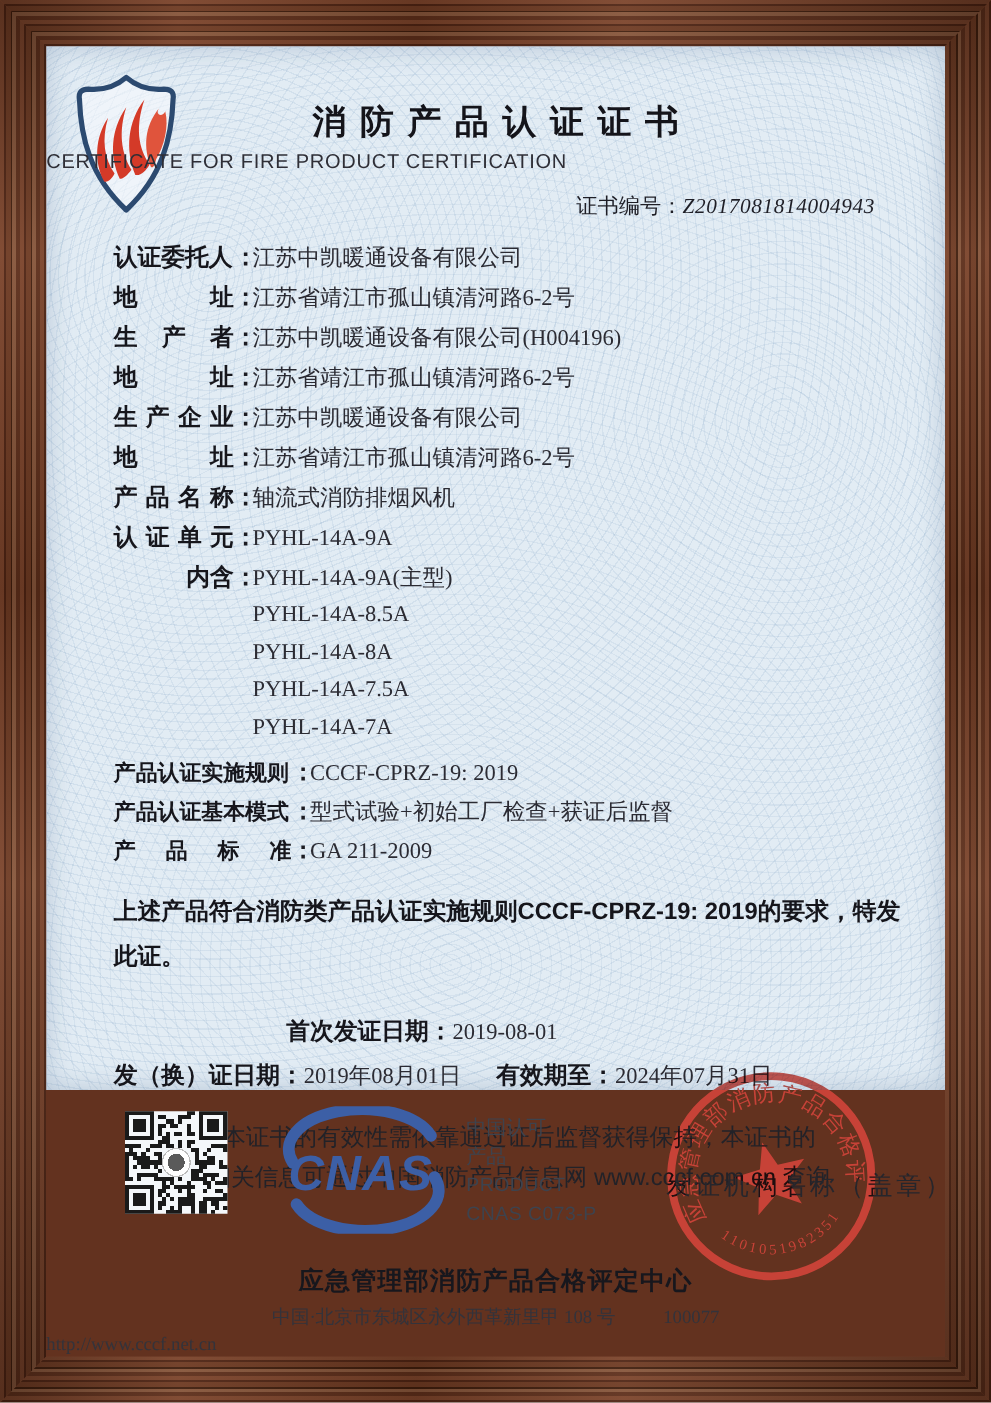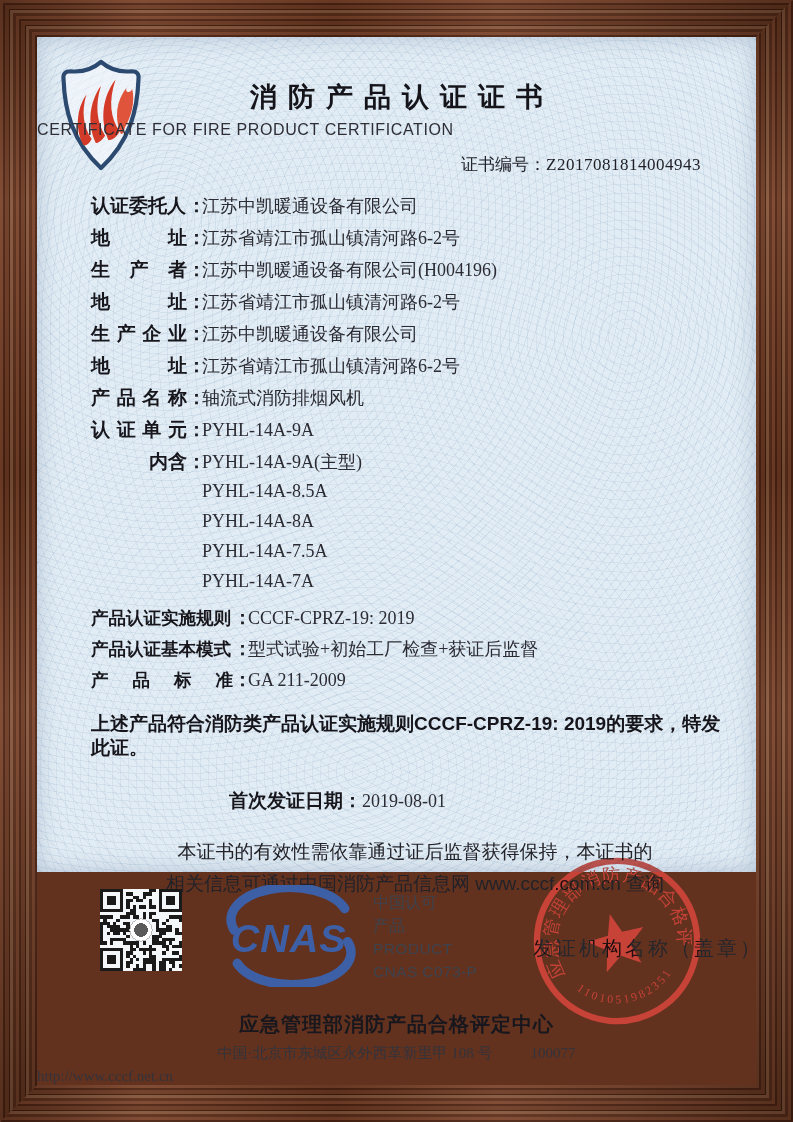--- a/index.html
+++ b/index.html
@@ -41,33 +41,33 @@
   .title-cn{
     position:absolute;left:0;right:0;top:42px;text-align:center;
     font-size:27px;font-weight:700;letter-spacing:11px;color:#14141a;text-indent:11px;
   }
   .title-en{
     position:absolute;left:0;right:0;top:84px;text-align:left;
     font-size:16px;color:#2e2e36;letter-spacing:.6px;
   }
   .cert-no{position:absolute;left:424px;top:116px;font-size:17px;color:#1e1e26;
     font-family:"Liberation Serif","DejaVu Serif",serif;}
-  .cert-no .num{letter-spacing:.5px;}
+  .cert-no .num{letter-spacing:.5px;font-style:italic;}
   
   .content{position:absolute;left:54px;top:156px;width:648px;color:#1c1c22;}
   .row{display:flex;align-items:baseline;height:32px;}
   .row.model{height:30px;}
   .row.rule{height:31px;}
   .lbl{font-weight:700;font-size:19px;color:#16161c;white-space:nowrap;}
   .w5{width:96px;}
   .w8{width:142px;font-size:17.5px;}
   .right{text-align:right;display:inline-block;}
   .colon{width:15px;font-weight:700;font-size:19px;}
   .val{font-family:"Liberation Serif","DejaVu Serif",serif;font-size:18px;color:#2b2b33;white-space:nowrap;}
-  .statement{margin-top:14px;font-size:19px;font-weight:700;line-height:24px;color:#15151b;width:648px;}
+  .statement{margin-top:14px;font-size:19px;font-weight:700;line-height:36px;color:#15151b;width:648px;}
   .date-first{margin-top:28px;margin-left:138px;}
   .date-issue{margin-top:9px;display:flex;align-items:baseline;}
   .dlbl{font-weight:700;font-size:19px;color:#16161c;}
   .dval{font-family:"Liberation Serif","DejaVu Serif",serif;font-size:18px;color:#2b2b33;}
   .gap{display:inline-block;width:28px;}
   .notice{margin-top:22px;text-align:center;font-size:19px;font-weight:500;line-height:32px;color:#222228;}
   
   .qr-block{position:absolute;left:58px;top:852px;width:92px;text-align:center;}
   .qr-svg{width:82px;height:82px;background:#f4f7fa;display:block;margin:0 auto;shape-rendering:crispEdges;}
   .qr-caption{margin-top:6px;font-size:17px;line-height:22px;color:#3a3a44;}
@@ -229,20 +229,27 @@
           <span>准</span>
         </span>
         <span class="colon">：</span>
         <span class="val">GA 211-2009</span>
     </div>
 
     <div class="statement">上述产品符合消防类产品认证实施规则CCCF-CPRZ-19: 2019的要求，特发此证。</div>
 
     <div class="date-first">
       <span class="dlbl">首次发证日期：</span><span class="dval">2019-08-01</span>
+    </div>
+    <div class="date-issue">
+      <span class="dlbl">发（换）证日期：</span>
+        <span class="dval">2019年08月01日</span>
+        <span class="gap"></span>
+        <span class="dlbl">有效期至：</span>
+        <span class="dval">2024年07月31日</span>
     </div>
 
     <div class="notice">
       <div>本证书的有效性需依靠通过证后监督获得保持，本证书的</div>
       <div>相关信息可通过中国消防产品信息网 www.cccf.com.cn 查询</div>
     </div>
   </div>
 
   <div class="qr-block">
     <svg class="qr-svg" viewBox="0 0 25 25">

